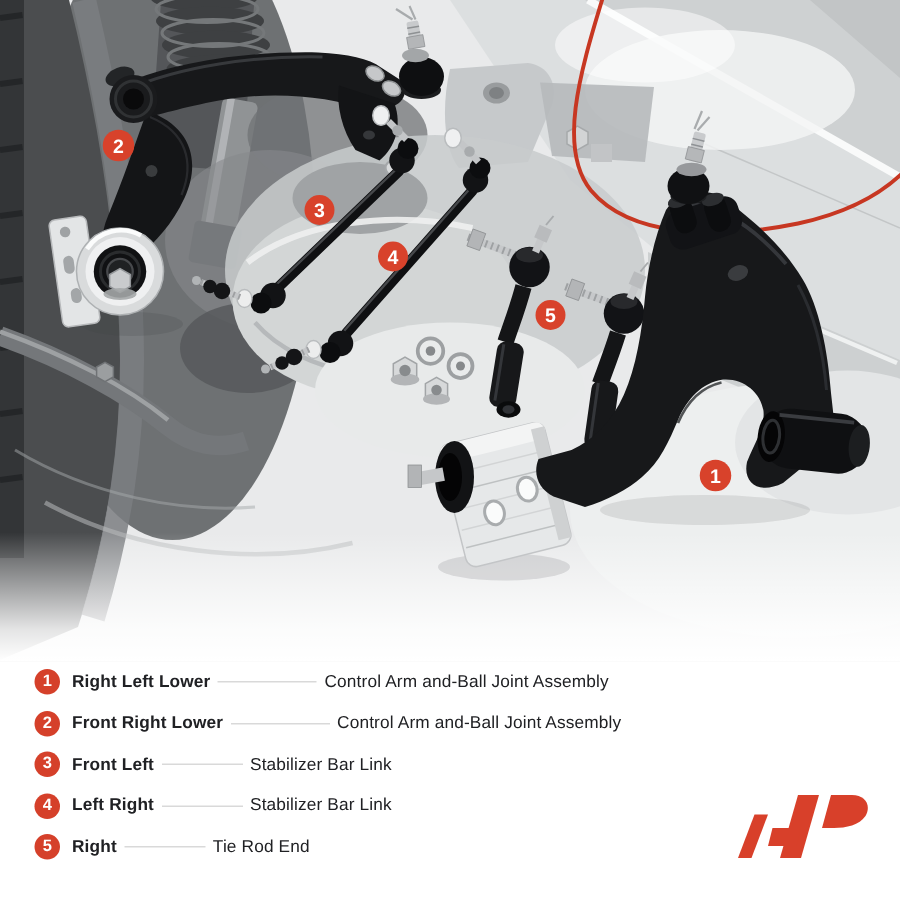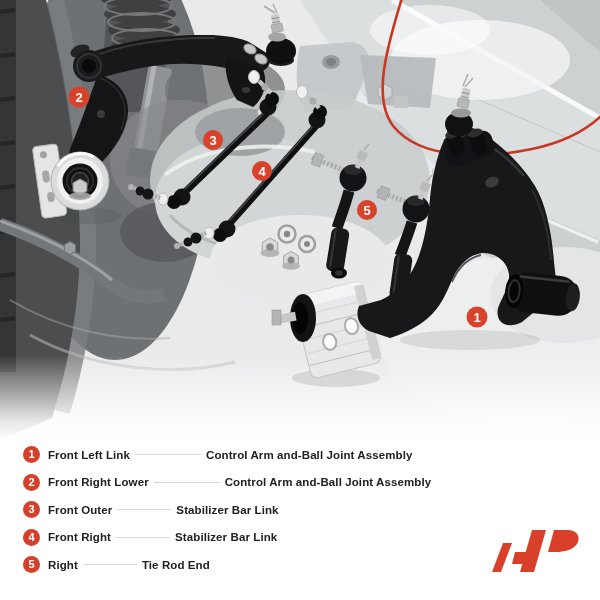--- a/index.html
+++ b/index.html
@@ -15,21 +15,21 @@
   .legend-row{display:flex;align-items:center;height:19px;}
   .lnum{
     width:17px;height:17px;border-radius:50%;background:#d5402a;color:#ffffff;
     font-weight:bold;font-size:11px;display:flex;align-items:center;justify-content:center;
     flex:0 0 17px;line-height:1;
   }
   .lpos{margin-left:8px;font-weight:bold;font-size:11.5px;color:#202124;letter-spacing:0.1px;white-space:nowrap;}
   .lline{height:1px;background:#d9d9d9;margin:0 5px;flex:0 0 auto;}
   .legend-row:nth-child(1) .lline,.legend-row:nth-child(2) .lline{width:66px;}
   .legend-row:nth-child(3) .lline,.legend-row:nth-child(4) .lline,.legend-row:nth-child(5) .lline{width:54px;}
-  .lpart{font-weight:bold;font-size:11.5px;color:#202124;letter-spacing:0.1px;white-space:nowrap;}
+  .lpart{font-weight:normal;font-size:11.5px;color:#202124;letter-spacing:0.1px;white-space:nowrap;}
   
   .brand-logo{position:absolute;left:492px;top:528px;width:88px;height:46px;}
 </style>
 </head>
 <body>
 
 <div class="stage">
 
   <svg class="photo" viewBox="0 0 600 441" xmlns="http://www.w3.org/2000/svg">
     <defs>
@@ -340,39 +340,39 @@
       <g>
         <circle cx="367" cy="210" r="10" fill="#d8422b"></circle>
         <text x="367" y="210" dy="0.36em">5</text>
       </g>
     </g>
   </svg>
 
   <div class="legend">
     <div class="legend-row">
       <span class="lnum">1</span>
-      <span class="lpos">Front Left Link</span>
+      <span class="lpos">Right Left Lower</span>
       <span class="lline"></span>
       <span class="lpart">Control Arm and-Ball Joint Assembly</span>
     </div>
     <div class="legend-row">
       <span class="lnum">2</span>
       <span class="lpos">Front Right Lower</span>
       <span class="lline"></span>
       <span class="lpart">Control Arm and-Ball Joint Assembly</span>
     </div>
     <div class="legend-row">
       <span class="lnum">3</span>
-      <span class="lpos">Front Outer</span>
+      <span class="lpos">Front Left</span>
       <span class="lline"></span>
       <span class="lpart">Stabilizer Bar Link</span>
     </div>
     <div class="legend-row">
       <span class="lnum">4</span>
-      <span class="lpos">Front Right</span>
+      <span class="lpos">Left Right</span>
       <span class="lline"></span>
       <span class="lpart">Stabilizer Bar Link</span>
     </div>
     <div class="legend-row">
       <span class="lnum">5</span>
       <span class="lpos">Right</span>
       <span class="lline"></span>
       <span class="lpart">Tie Rod End</span>
     </div>
   </div>

